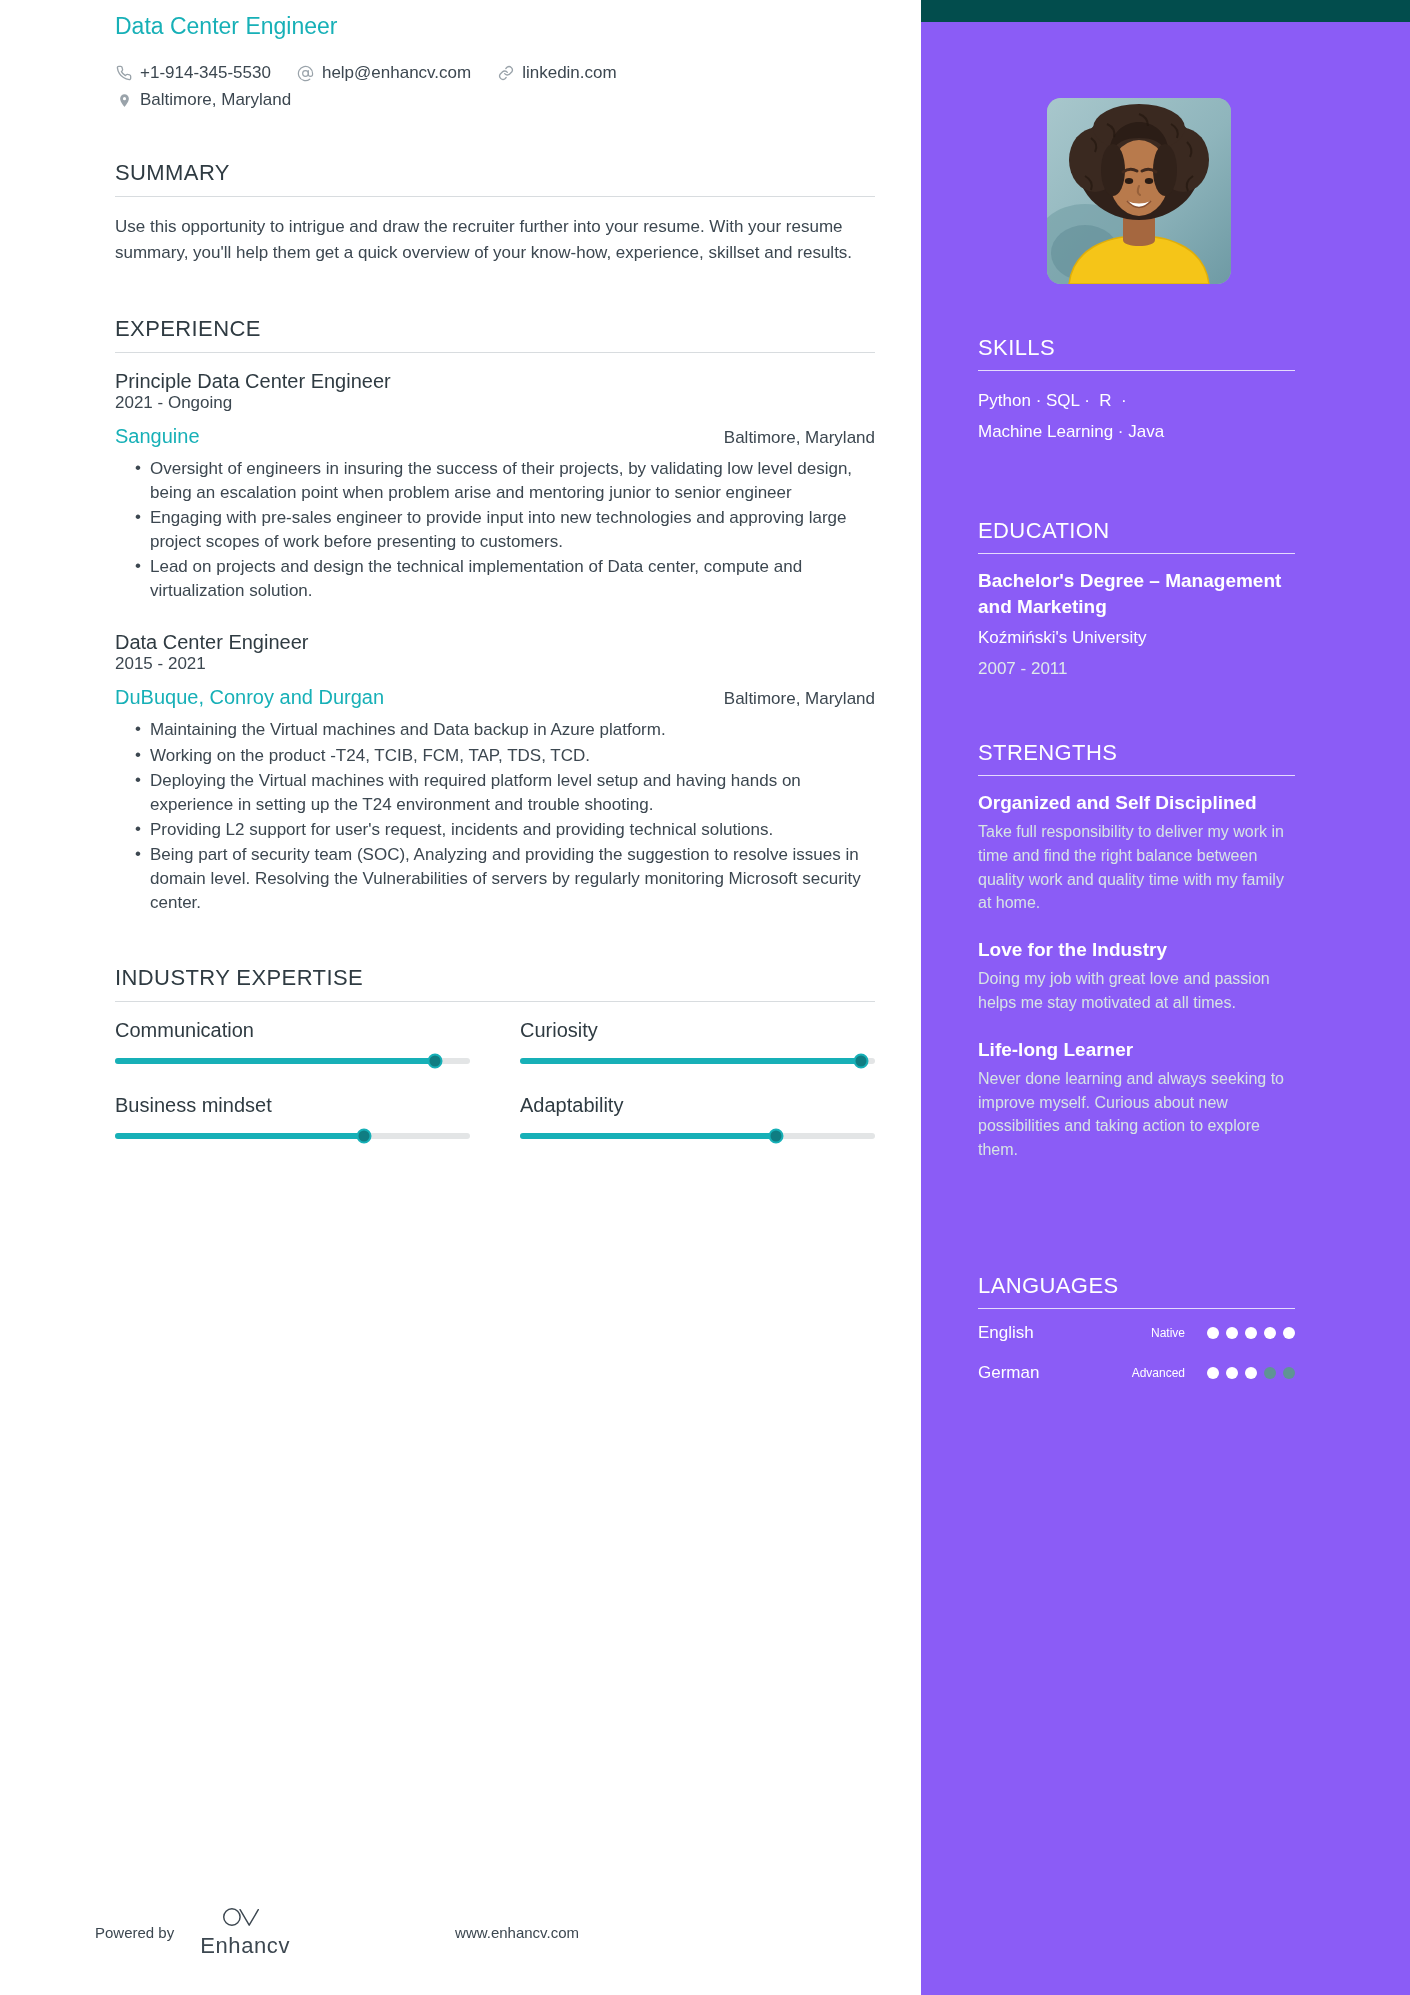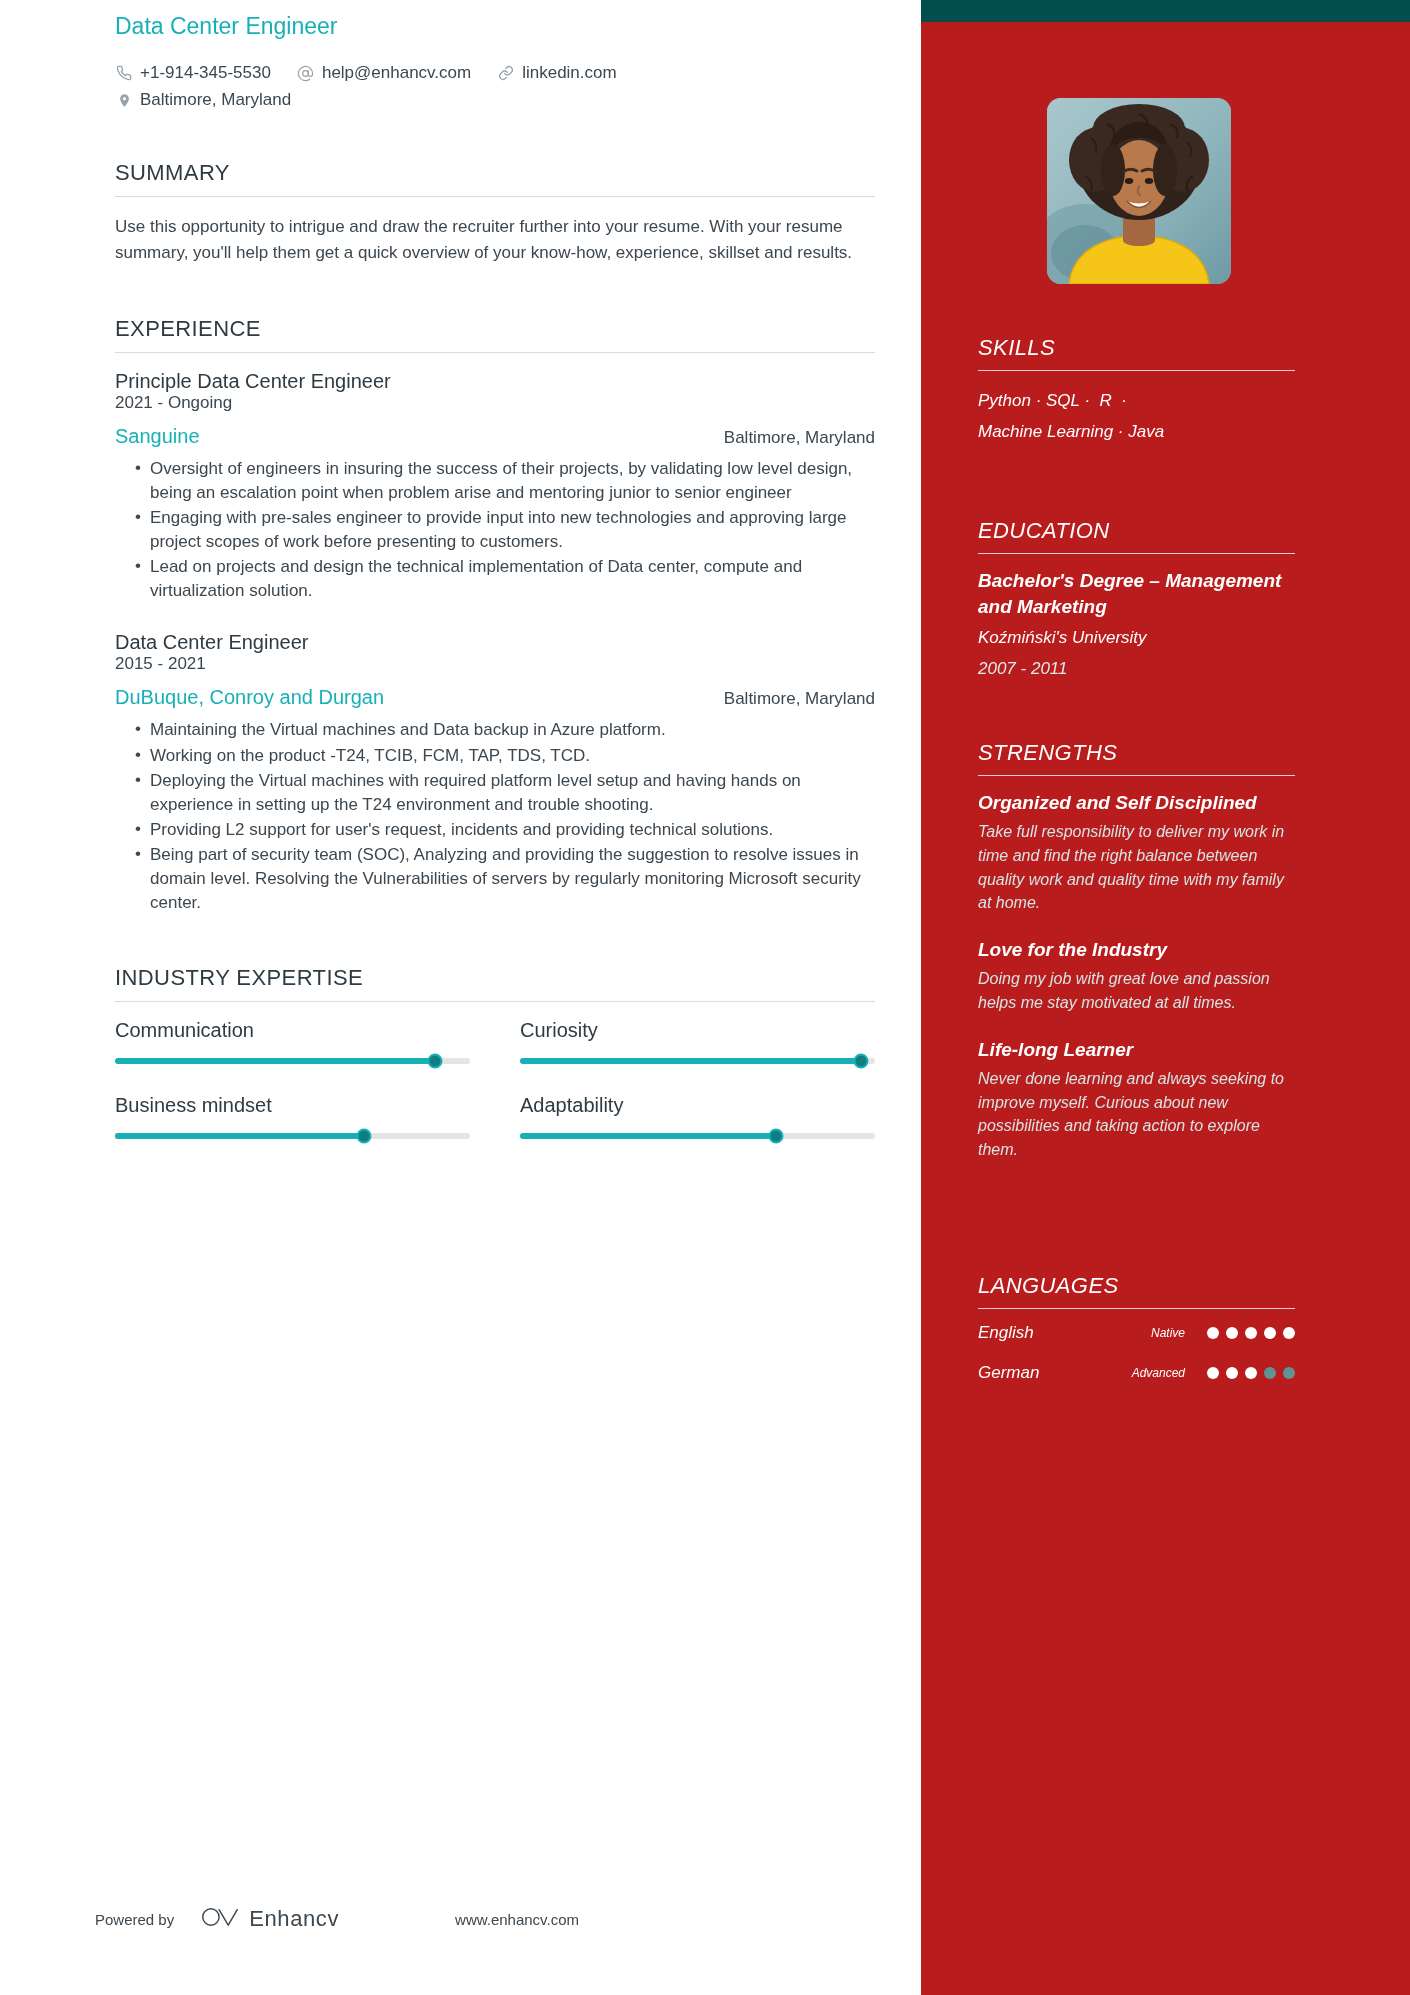--- a/index.html
+++ b/index.html
@@ -17,22 +17,21 @@
     background: #ffffff;
     overflow: hidden;
   }
 
   
   .sidebar {
     position: absolute;
     top: 0; right: 0;
     width: 489px;
     height: 1995px;
-    background: #b91c1c;
-    font-style: italic;
+    background: #8b5cf6;
   }
   .sidebar-topstrip {
     position: absolute;
     top: 0; left: 0; right: 0;
     height: 22px;
     background: #024d4d;
   }
   .sidebar-inner {
     position: absolute;
     top: 0; left: 57px;
@@ -295,20 +294,21 @@
     align-items: center;
   }
   .powered {
     font-size: 15px;
     color: #3c4750;
     margin-right: 26px;
   }
   .brand {
     display: flex;
     align-items: center;
+    flex-direction: column;
   }
   .brand-mark { margin-right: 9px; }
   .brand-name {
     font-size: 22px;
     color: #3c4750;
     letter-spacing: 0.6px;
   }
   .footer-url {
     margin-left: auto;
     font-size: 15px;

